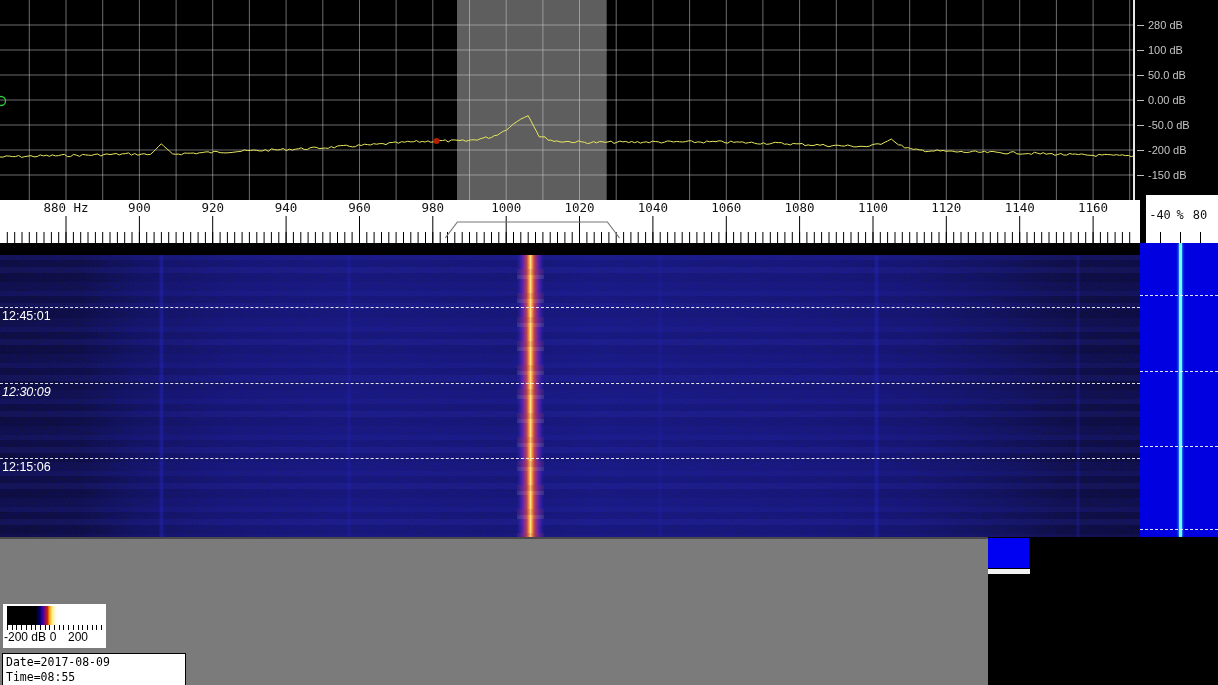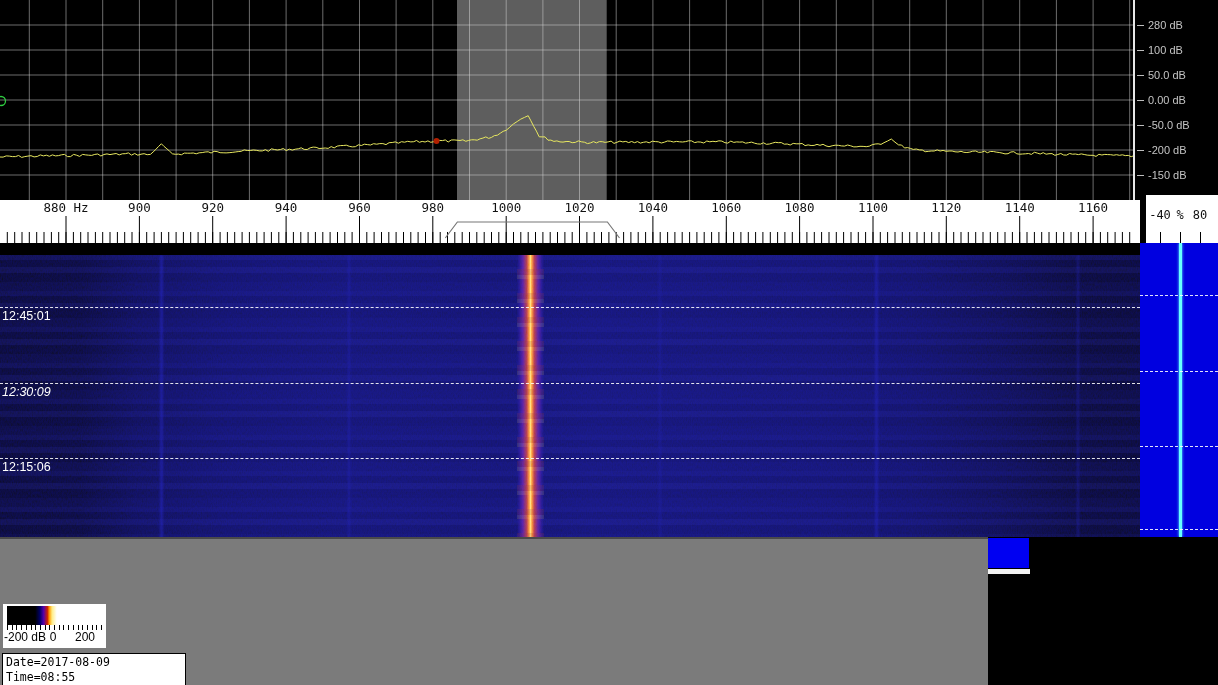--- a/index.html
+++ b/index.html
@@ -362,21 +362,21 @@
       <div class="wf-dash" style="top: 128px;"></div>
       <div class="wf-dash" style="top: 203px;"></div>
       <div class="wf-dash" style="top: 286px;"></div>
     </div>
 
   <div id="bottom-gray" class="abs">
     <div id="colorbar">
       <div id="cb-grad"></div>
       <span class="cb-label" style="left:1px">-200 dB</span>
       <span class="cb-label" style="left:50px;transform:translateX(-50%)">0</span>
-      <span class="cb-label" style="right:11px">200</span>
+      <span class="cb-label" style="right:18px">200</span>
     <div class="cb-tick" style="left: 4px;"></div>
         <div class="cb-tick" style="left: 8.7px;"></div>
         <div class="cb-tick" style="left: 13.4px;"></div>
         <div class="cb-tick" style="left: 18.1px;"></div>
         <div class="cb-tick" style="left: 22.8px;"></div>
         <div class="cb-tick" style="left: 27.5px;"></div>
         <div class="cb-tick" style="left: 32.2px;"></div>
         <div class="cb-tick" style="left: 36.9px;"></div>
         <div class="cb-tick" style="left: 41.6px;"></div>
         <div class="cb-tick" style="left: 46.3px;"></div>

